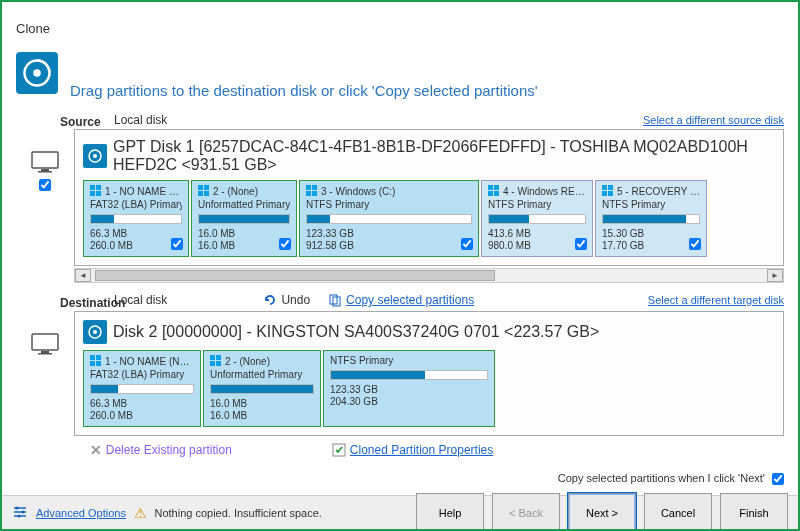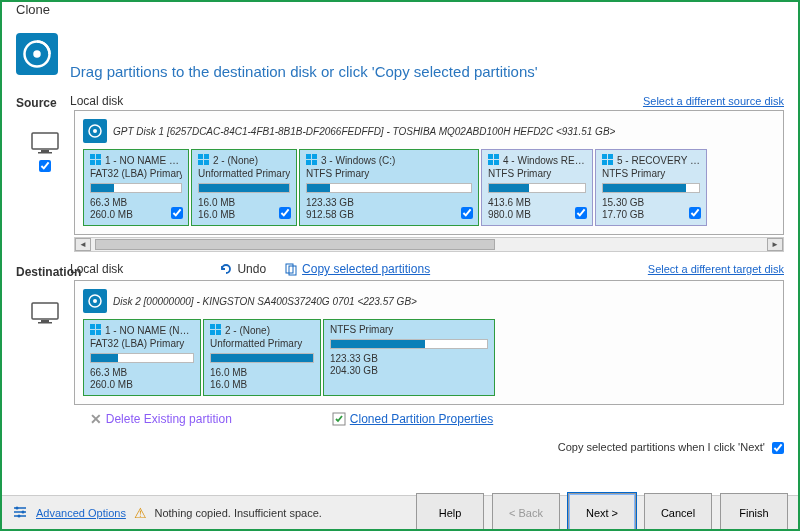--- a/index.html
+++ b/index.html
@@ -1,33 +1,33 @@
 <!DOCTYPE html>
 <html><head>
 <meta charset="utf-8">
 <style>
   * { box-sizing: border-box; margin: 0; padding: 0; font-family: "Segoe UI", Tahoma, sans-serif; }
   body { width: 800px; height: 531px; background: #fff; border: 2px solid #1d9b4c; font-size: 11px; color: #333; position: relative; }
-  .header { padding: 0 14px 2px; }
+  .header { padding: 19px 14px 2px; }
   .title { font-size: 13px; color: #333; }
   .subtitle-row { display: flex; align-items: center; padding: 8px 14px 14px; gap: 12px; }
   .big-icon { width: 42px; height: 42px; background: #0a7fb8; border-radius: 4px; display: flex; align-items: center; justify-content: center; flex-shrink: 0; }
   .big-icon svg { width: 30px; height: 30px; }
   .subtitle { font-size: 15px; color: #2a76bf; margin-top: 36px; }
   .section-label { display: inline-block; width: 68px; font-weight: bold; font-size: 12px; padding-left: 14px; vertical-align: top; padding-top: 2px; }
-  .section-top { display: flex; align-items: flex-start; }
+  .section-top { display: flex; align-items: flex-start; padding-left: 44px; }
   .local-disk-label { font-size: 12px; }
   .link { color: #1a66cc; text-decoration: underline; cursor: pointer; }
   .source-row, .dest-row { display: flex; align-items: flex-start; padding: 0 14px; }
   .source-left { width: 58px; display: flex; flex-direction: column; align-items: center; gap: 6px; padding-top: 22px; }
   .disk-panel { flex: 1; border: 1px solid #aaa; background: #fdfdfd; padding: 8px; min-height: 110px; position: relative; }
   .disk-header { display: flex; align-items: center; gap: 6px; margin-bottom: 6px; }
   .disk-icon { width: 24px; height: 24px; background: #0a7fb8; border-radius: 2px; display: flex; align-items: center; justify-content: center; flex-shrink: 0; }
   .disk-icon svg { width: 16px; height: 16px; }
-  .disk-title { font-size: 10px; font-style: italic; }
+  .disk-title { font-size: 16px; }
   .partitions { display: flex; gap: 2px; }
   .partition { background: #cfe7f5; border: 1px solid #99c; padding: 4px 6px 4px 6px; position: relative; display: flex; flex-direction: column; }
   .partition.selected { background: #b6dff3; border: 1.5px solid #2f9b3f; }
   .part-title-row { display: flex; align-items: center; gap: 3px; font-size: 10px; margin-bottom: 2px; overflow: hidden; white-space: nowrap; }
   .win-flag { width: 12px; height: 12px; flex-shrink: 0; }
   .part-name { font-size: 10px; overflow: hidden; text-overflow: ellipsis; white-space: nowrap; }
   .part-fs { font-size: 10px; margin-bottom: 4px; white-space: nowrap; overflow: hidden; }
   .usage-bar { height: 10px; background: #fff; border: 1px solid #bbb; margin-bottom: 4px; position: relative; }
   .usage-fill { height: 100%; background: #0a7fb8; }
   .part-sizes { font-size: 10px; line-height: 1.2; }

